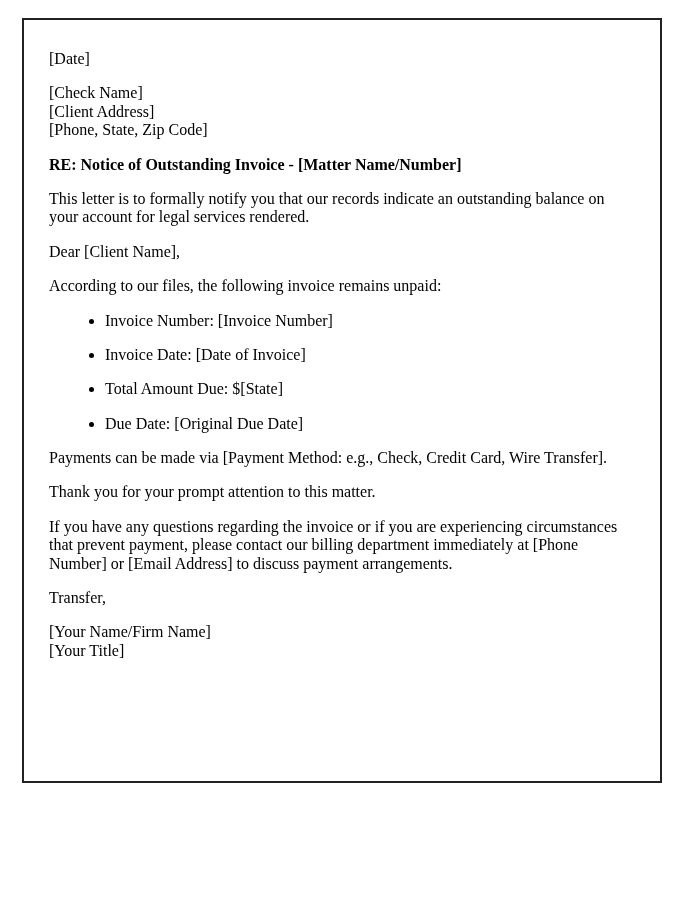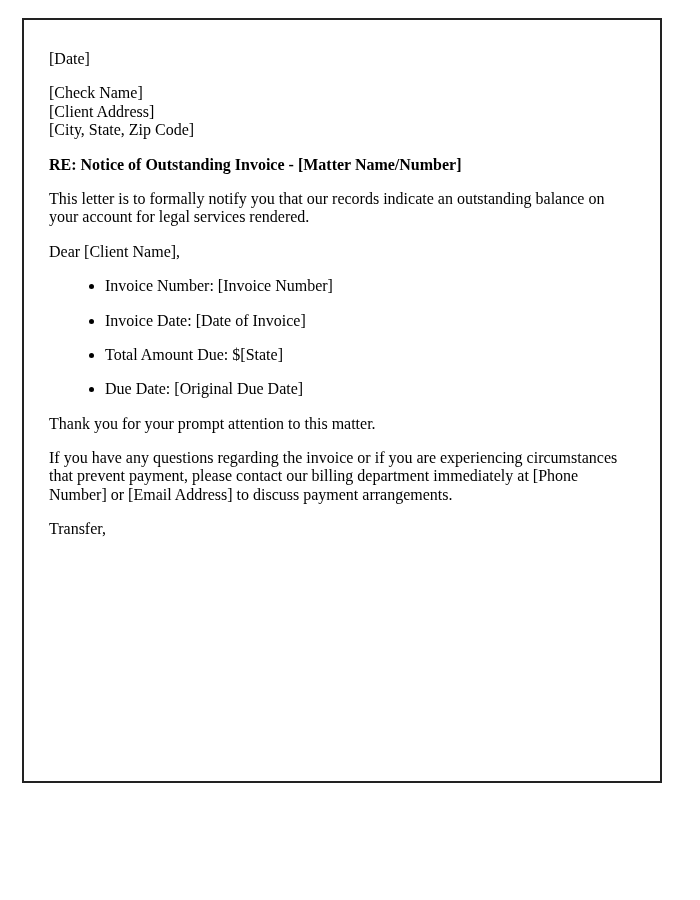--- a/index.html
+++ b/index.html
@@ -52,51 +52,61 @@
 
 <div class="letter-page">
 
   <p>
     <span>[Date]</span>
   </p>
 
   <p>
     <span>[Check Name]</span><br>
     <span>[Client Address]</span><br>
-    <span>[City, State, Zip Code]</span>
+    <span>[Phone, State, Zip Code]</span>
   </p>
 
   <p class="subject-line">
     <span>RE: Notice of Outstanding Invoice - [Matter Name/Number]</span>
   </p>
 
   <p>
     <span>This letter is to formally notify you that our records indicate an outstanding balance on your account for legal services rendered.</span>
   </p>
 
   <p>
     <span>Dear [Client Name],</span>
   </p>
 
+  <p>
+    <span>According to our files, the following invoice remains unpaid:</span>
+  </p>
 
   <ul class="invoice-list">
     <li>Invoice Number: [Invoice Number]</li>
     <li>Invoice Date: [Date of Invoice]</li>
     <li>Total Amount Due: $[State]</li>
     <li>Due Date: [Original Due Date]</li>
   </ul>
 
 
+  <p>
+    <span>Payments can be made via [Payment Method: e.g., Check, Credit Card, Wire Transfer].</span>
+  </p>
 
   <p>
     <span>Thank you for your prompt attention to this matter.</span>
   </p>
 
   <p>
     <span>If you have any questions regarding the invoice or if you are experiencing circumstances that prevent payment, please contact our billing department immediately at [Phone Number] or [Email Address] to discuss payment arrangements.</span>
   </p>
 
   <p>
     <span>Transfer,</span>
   </p>
 
+  <p>
+    <span>[Your Name/Firm Name]</span><br>
+    <span>[Your Title]</span>
+  </p>
 
 </div>
 
 </body></html>

